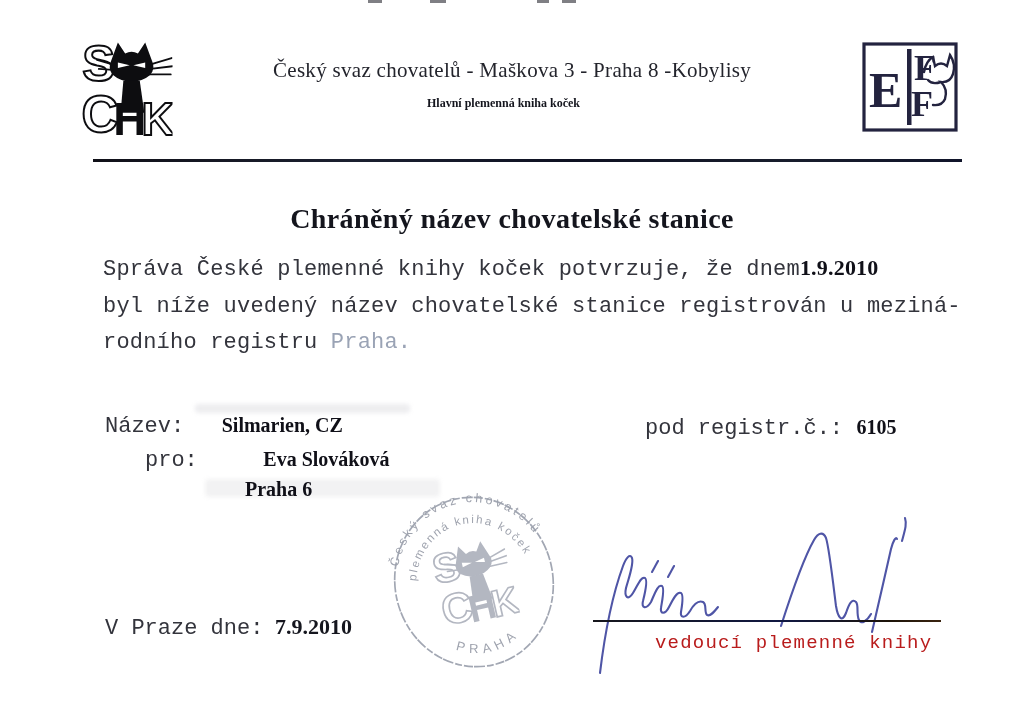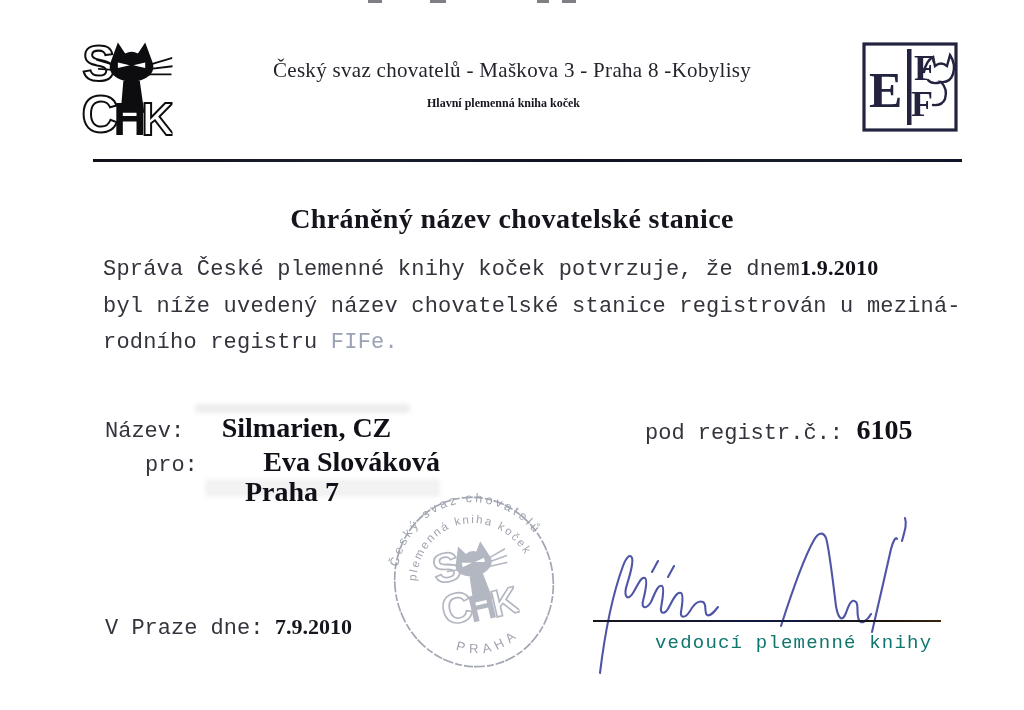--- a/index.html
+++ b/index.html
@@ -14,25 +14,25 @@
   .toprule{left:93px;top:159px;width:869px;height:2.6px;background:linear-gradient(90deg,#101018,#1b2030 30%,#0e1122 55%,#181d2c 80%,#10142a);}
   
   .doc-title{left:0;top:203px;width:1024px;text-align:center;font-size:28px;font-weight:bold;color:#14151d;letter-spacing:.4px;}
   
   .mono{font-family:"Liberation Mono", monospace;color:#33343c;}
   .body-block{left:103px;top:250px;font-size:22px;line-height:36.5px;letter-spacing:.2px;white-space:nowrap;}
   .bold-serif{font-family:"Liberation Serif", serif;font-weight:bold;color:#101018;}
   .faint{color:#9aa3b5;}
   
   .row{white-space:nowrap;font-size:22px;}
-  .fval{font-size:28px;font-weight:bold;color:#101018;}
+  .fval{font-size:20px;font-weight:bold;color:#101018;}
   
   .serif-val{font-family:"Liberation Serif", serif;font-weight:600;color:#15161e;font-size:22px;}
   
-  .sign-caption{font-size:19px;letter-spacing:1.2px;color:#0f766e;}
+  .sign-caption{font-size:19px;letter-spacing:1.2px;color:#b91c1c;}
   .sign-line{left:593px;top:620px;width:348px;height:2px;background:linear-gradient(90deg,#16161c,#101842 55%,#1c1308 85%,#3a2410);}
   
   .smudge{filter:blur(2px);border-radius:4px;}
   .topmark{top:0;height:3px;background:#3a3a42;opacity:.65;}
 </style>
 </head>
 <body>
 
 <svg width="0" height="0" style="position:absolute" aria-hidden="true">
   <defs>
@@ -79,21 +79,21 @@
   <path d="M62,30 Q64,19 71,15 L73,24 Q79,19 85,24 L88,13 Q94,22 91,32 Q88,41 79,40 Q86,47 83,57 Q80,64 71,63 M79,40 Q70,43 66,38" stroke="#23233f" stroke-width="2.4" fill="none" stroke-linecap="round"></path>
 </svg>
 
 <div class="abs toprule"></div>
 
 <div class="abs doc-title">Chráněný název chovatelské stanice</div>
 
 <div class="abs body-block mono">
   <div><span>Správa České plemenné knihy koček potvrzuje, že dnem</span><span class="bold-serif">1.9.2010</span></div>
   <div>byl níže uvedený název chovatelské stanice registrován u meziná-</div>
-  <div><span>rodního registru </span><span class="faint">FIFe.</span></div>
+  <div><span>rodního registru </span><span class="faint">Praha.</span></div>
 </div>
 
 <div class="abs smudge" style="left:195px;top:404px;width:215px;height:9px;background:rgba(125,128,140,.14);"></div>
 <div class="abs smudge" style="left:205px;top:479px;width:235px;height:18px;background:rgba(125,128,140,.10);"></div>
 
 <div class="abs row" style="left:105px;top:412px;">
   <span class="mono">Název:</span>
   <span class="fval" style="margin-left:32px;">Silmarien, CZ</span>
 </div>
 
@@ -101,21 +101,21 @@
   <span class="mono">pod registr.č.:</span>
   <span class="fval" style="margin-left:8px;">6105</span>
 </div>
 
 <div class="abs row" style="left:105px;top:446px;margin-left:40px;">
   <span class="mono">pro:</span>
   <span class="fval" style="margin-left:60px;">Eva Slováková</span>
 </div>
 
 <div class="abs row" style="left:245px;top:476px;">
-  <span class="fval">Praha 7</span>
+  <span class="fval">Praha 6</span>
 </div>
 
 <div class="abs row" style="left:105px;top:598px;margin-top:16px;">
   <span class="mono">V Praze dne:</span>
   <span class="serif-val" style="margin-left:6px;">7.9.2010</span>
 </div>
 
 <svg class="abs" style="left:378px;top:486px;transform:rotate(-13deg);opacity:.85;" width="192" height="192" viewBox="0 0 192 192">
   <defs>
     <path id="arcTop" d="M18,100 A78,84 0 0 1 174,100"></path>

